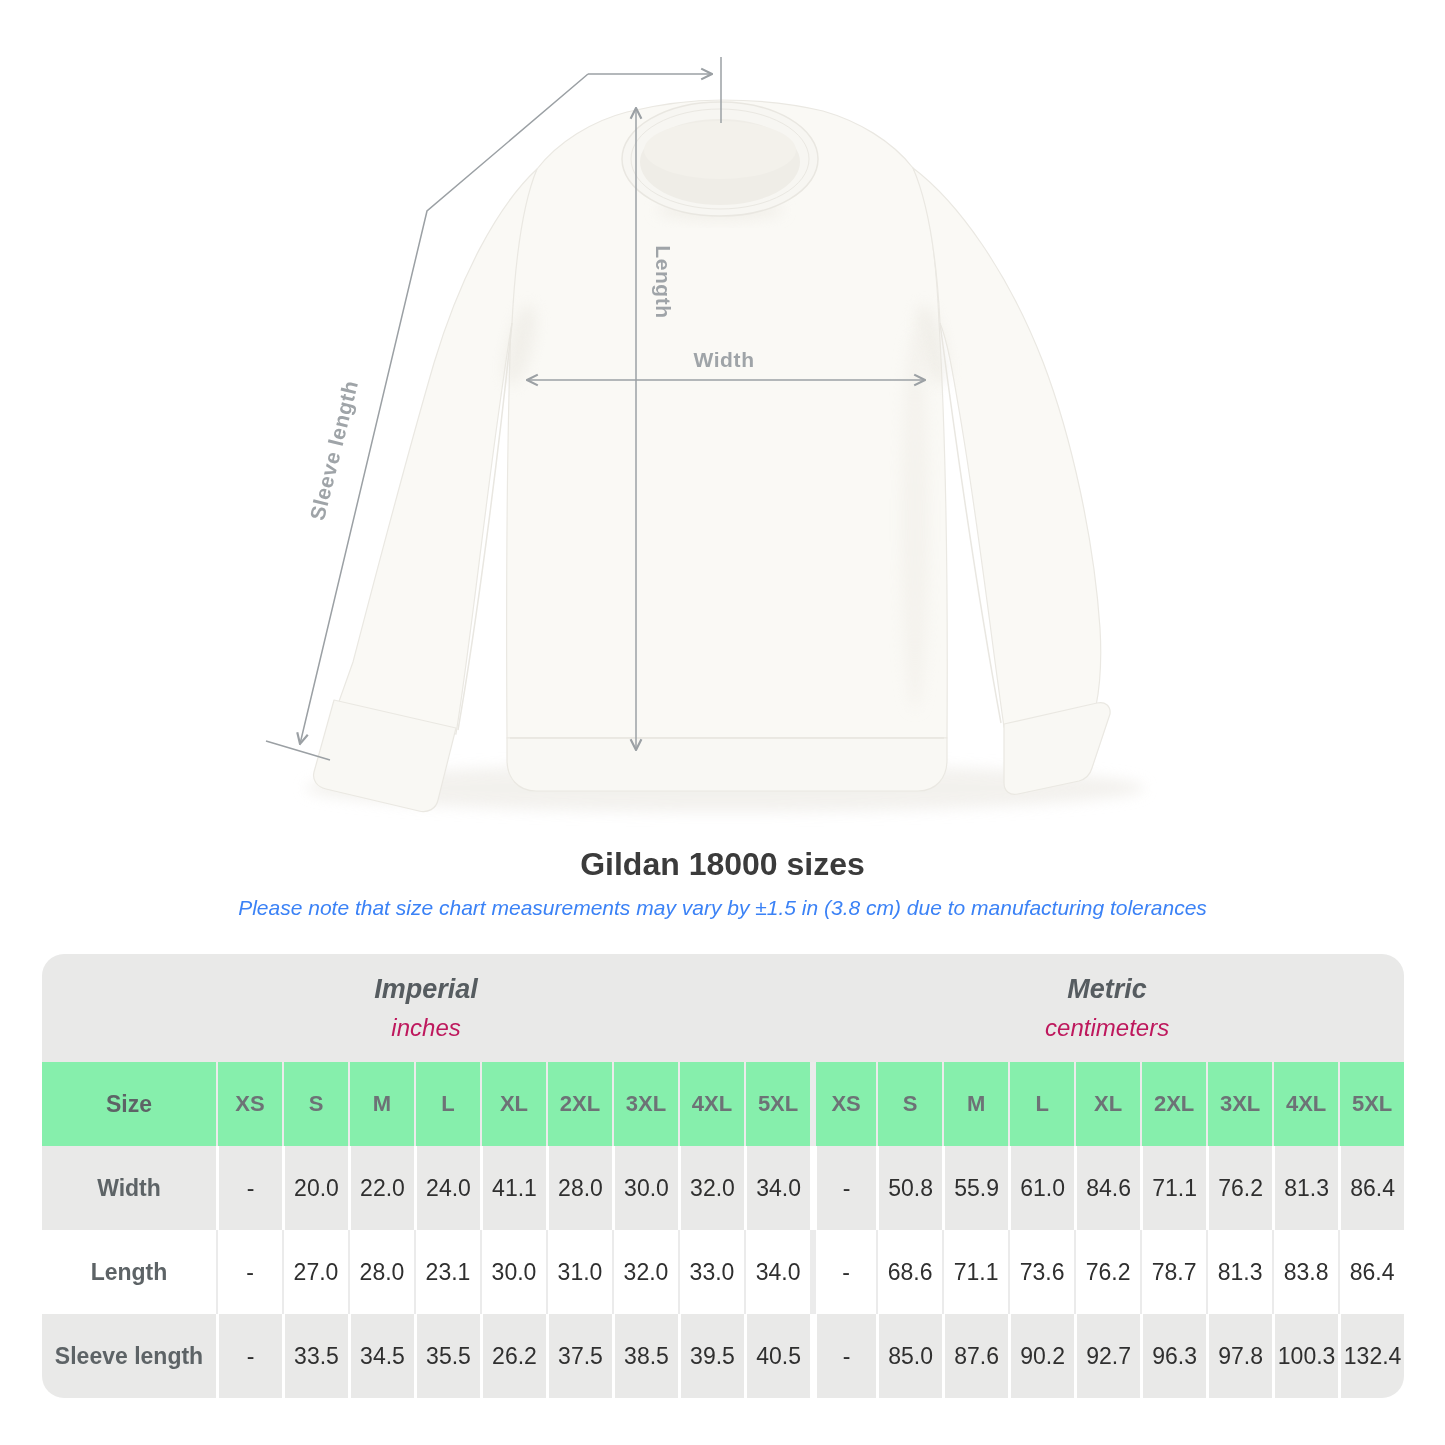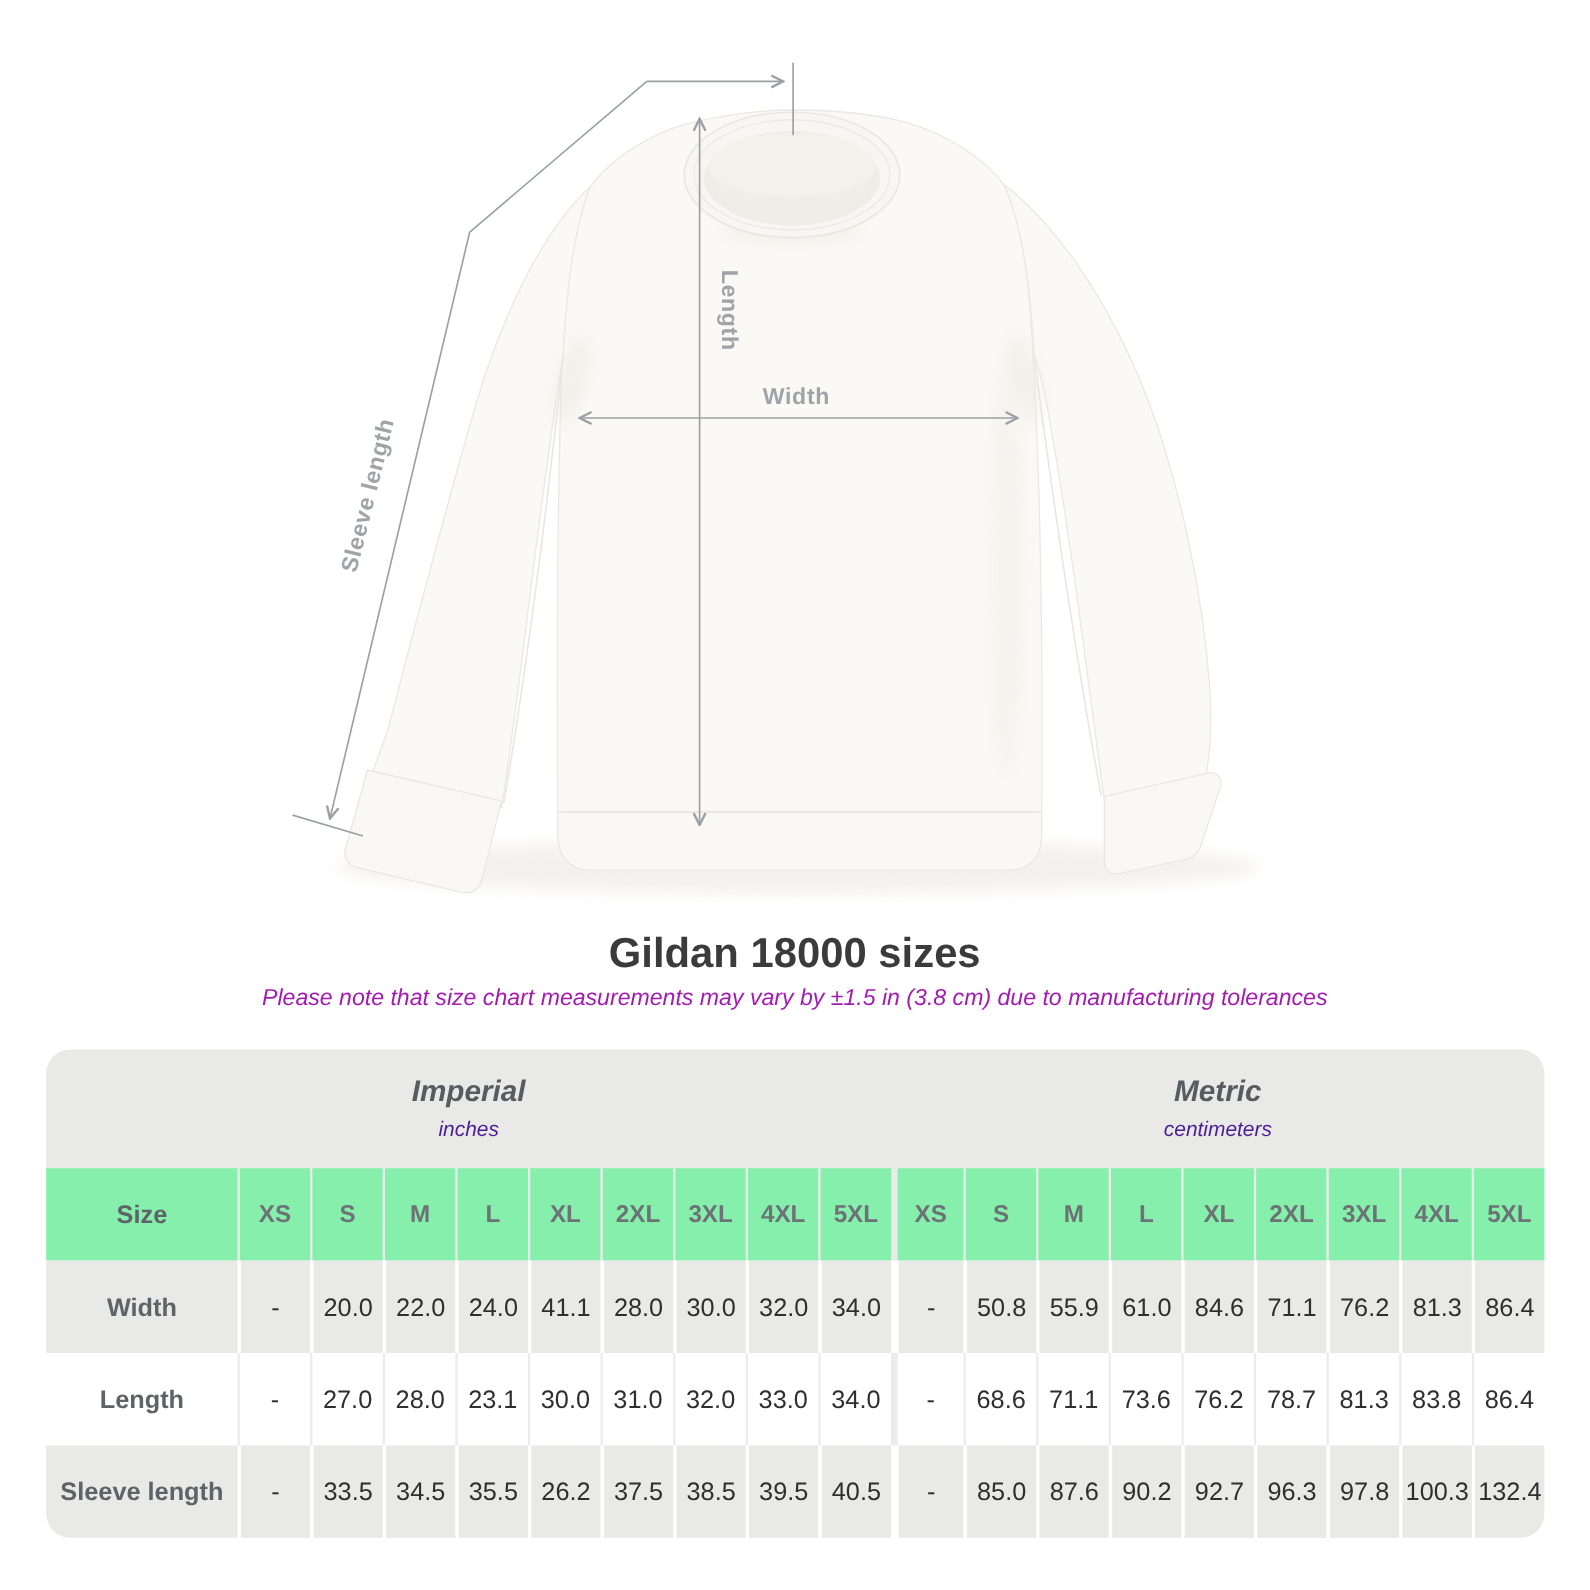--- a/index.html
+++ b/index.html
@@ -9,42 +9,42 @@
     font-family:"Liberation Sans", sans-serif;
   }
 
   
   .figure-wrap { position:absolute; left:0; top:0; width:1445px; height:835px; }
   .dim-label { font:700 21px "Liberation Sans", sans-serif; fill:#9fa4a8; letter-spacing:.6px; }
 
   
   .page-title {
     position:absolute; left:0; top:846px; width:1445px;
-    text-align:center; font-size:38px; font-weight:700; color:#3b3b3b;
+    text-align:center; font-size:32px; font-weight:700; color:#3b3b3b;
   }
   .size-note {
     position:absolute; left:0; top:896px; width:1445px;
-    text-align:center; font-size:21px; font-style:italic; color:#a21caf;
+    text-align:center; font-size:21px; font-style:italic; color:#3b82f6;
   }
 
   
   table.size-table {
     position:absolute; left:42px; top:954px;
     width:1362px; table-layout:fixed;
     border-collapse:separate; border-spacing:0;
   }
   .size-table th, .size-table td {
     text-align:center; vertical-align:middle; padding:0;
     box-sizing:border-box;
   }
   tr.group-row th { height:108px; background:#e9e9e8;margin-top:12px; }
   tr.group-row th:first-child { border-top-left-radius:22px; }
   tr.group-row th:last-child  { border-top-right-radius:22px; }
   .group-title { font-size:27px; font-weight:700; font-style:italic; color:#565c60; line-height:1.15; }
-  .group-unit  { font-size:19px; font-weight:400; font-style:italic; color:#4c1d95; margin-top:8px; }
+  .group-unit  { font-size:24px; font-weight:400; font-style:italic; color:#be185d; margin-top:8px; }
 
   tr.size-row > * { height:84px; background:#86efac; border-left:2px solid #ebebeb; }
   tr.size-row > *:first-child { border-left:none; }
   tr.size-row th { font-size:22px; font-weight:700; color:#6d7276; }
   tr.size-row th.corner { font-size:23px; color:#5d6366; }
 
   tr.data-row > * { height:84px; }
   tr.data-row th.rowlabel { font-size:23px; font-weight:700; color:#5d6366; }
   tr.data-row td { font-size:23px; font-weight:400; color:#2f2f2f; }
 

